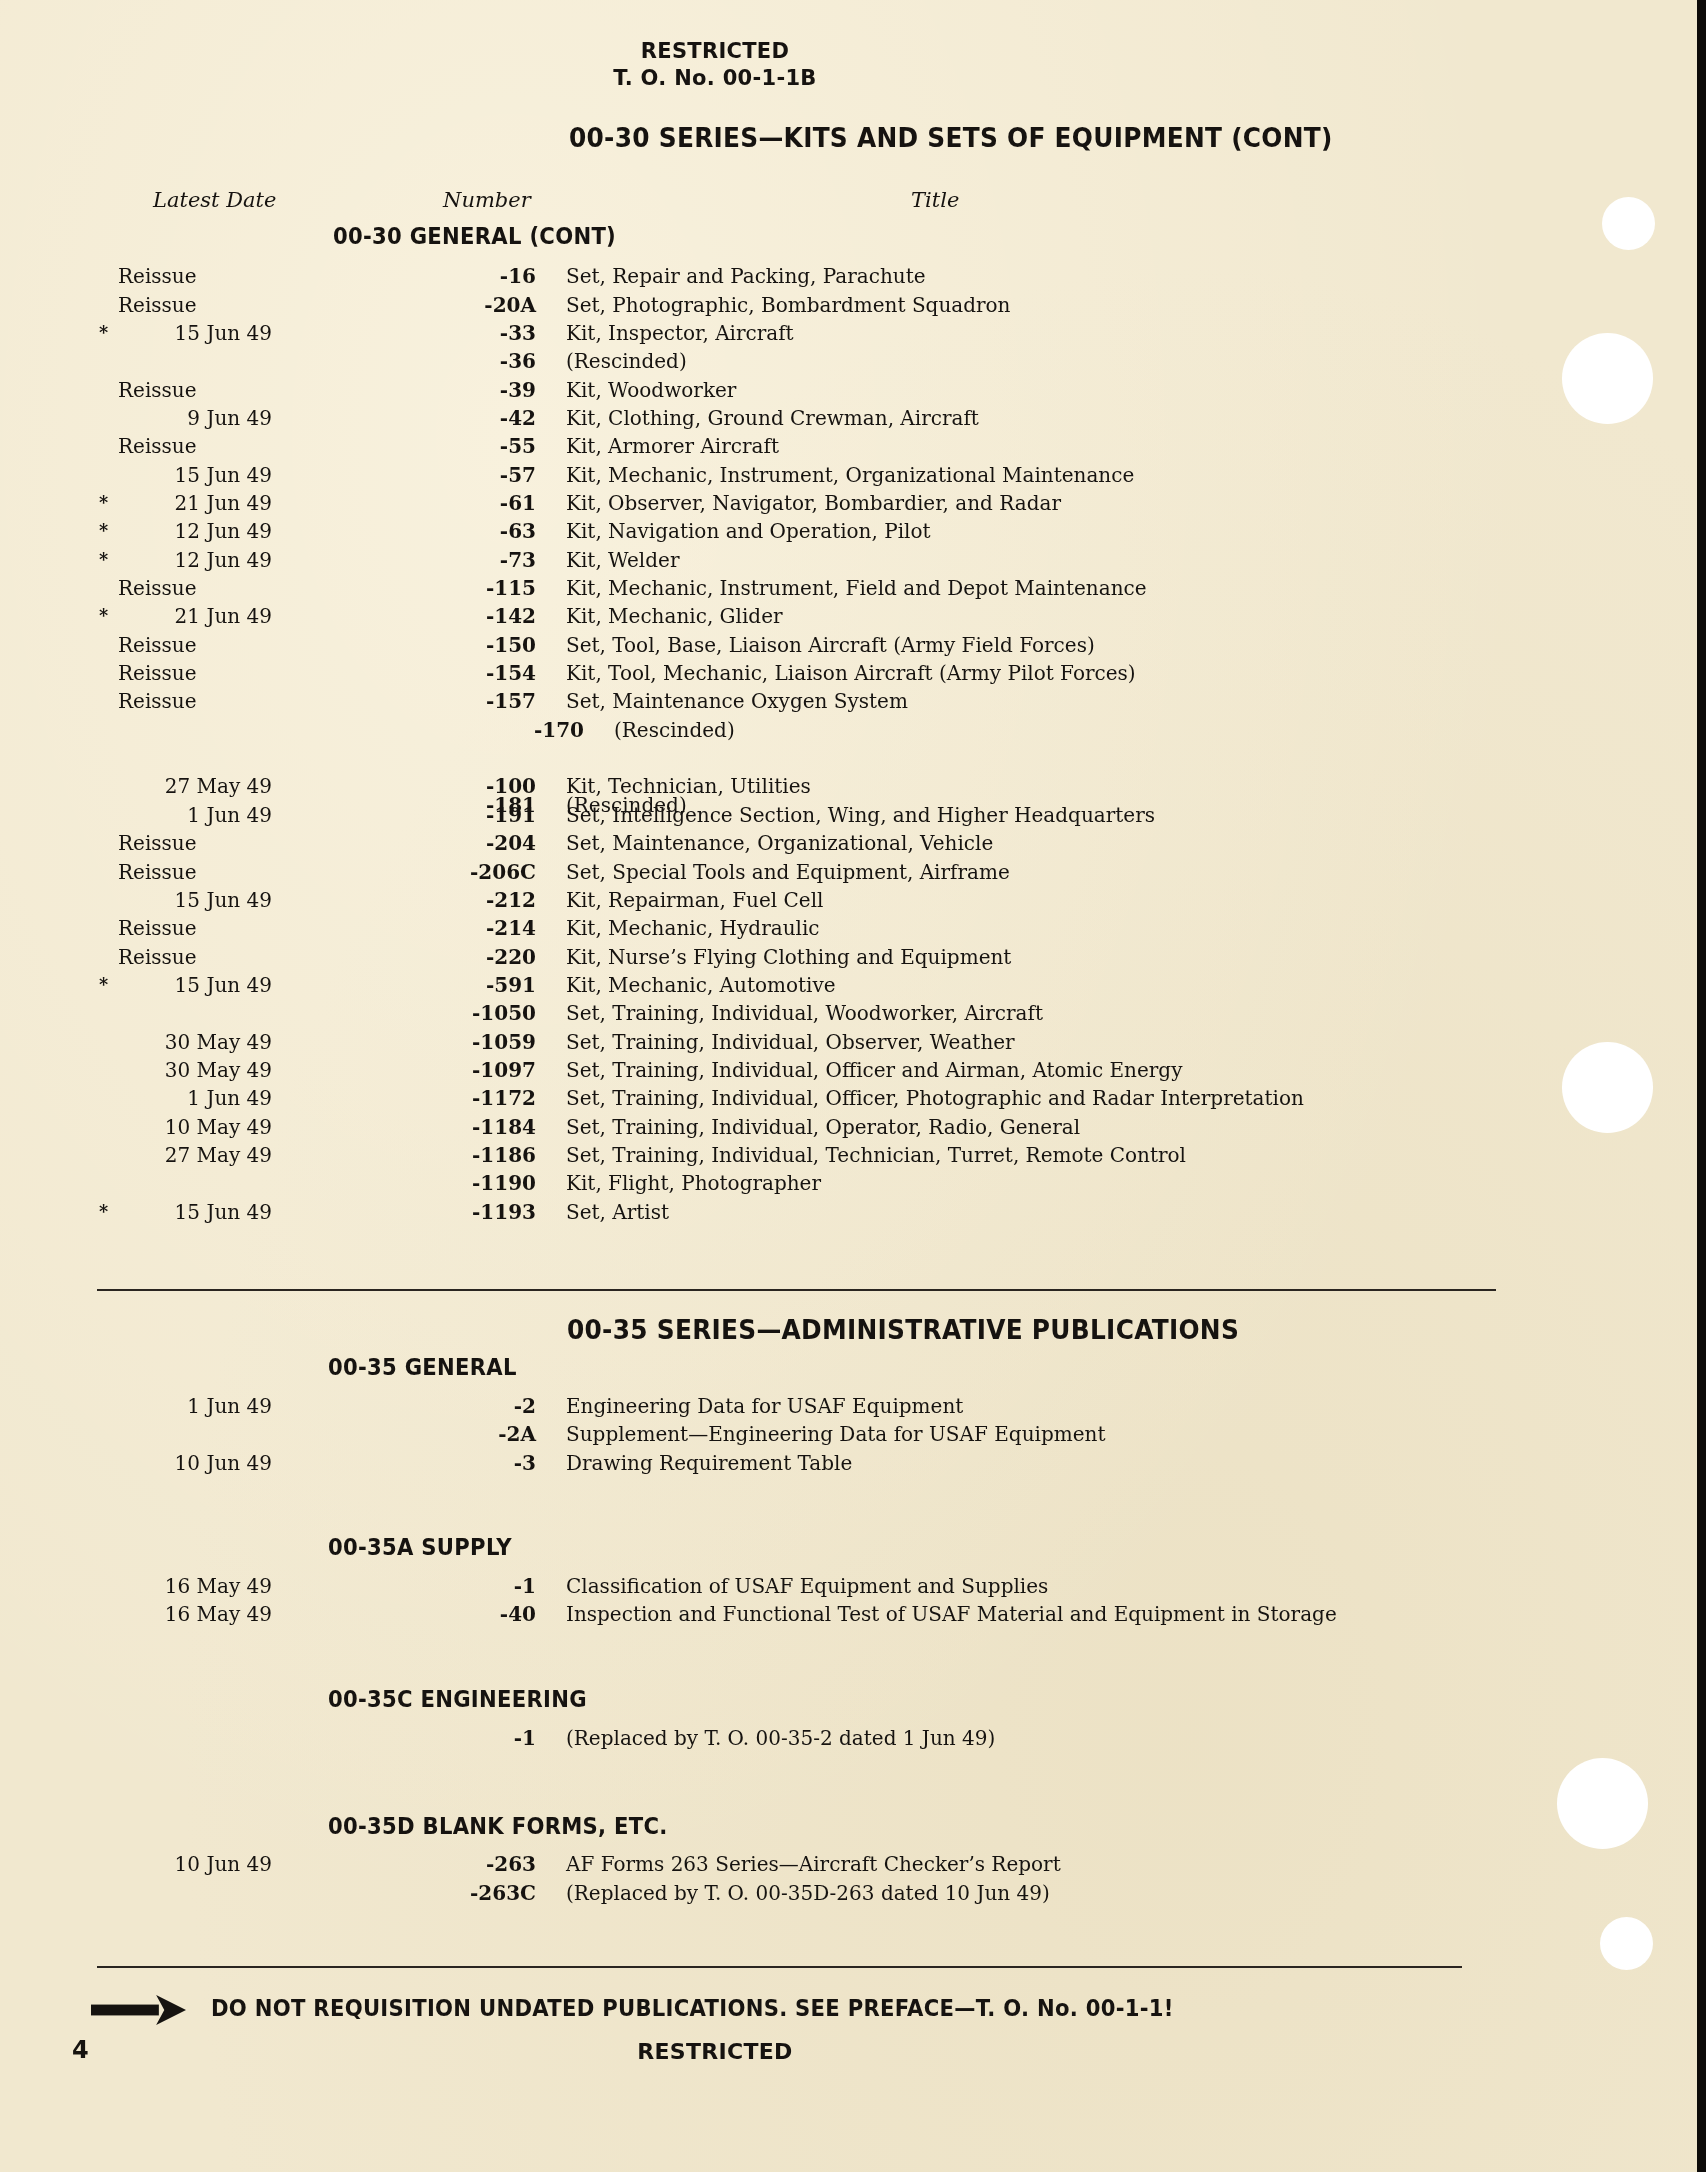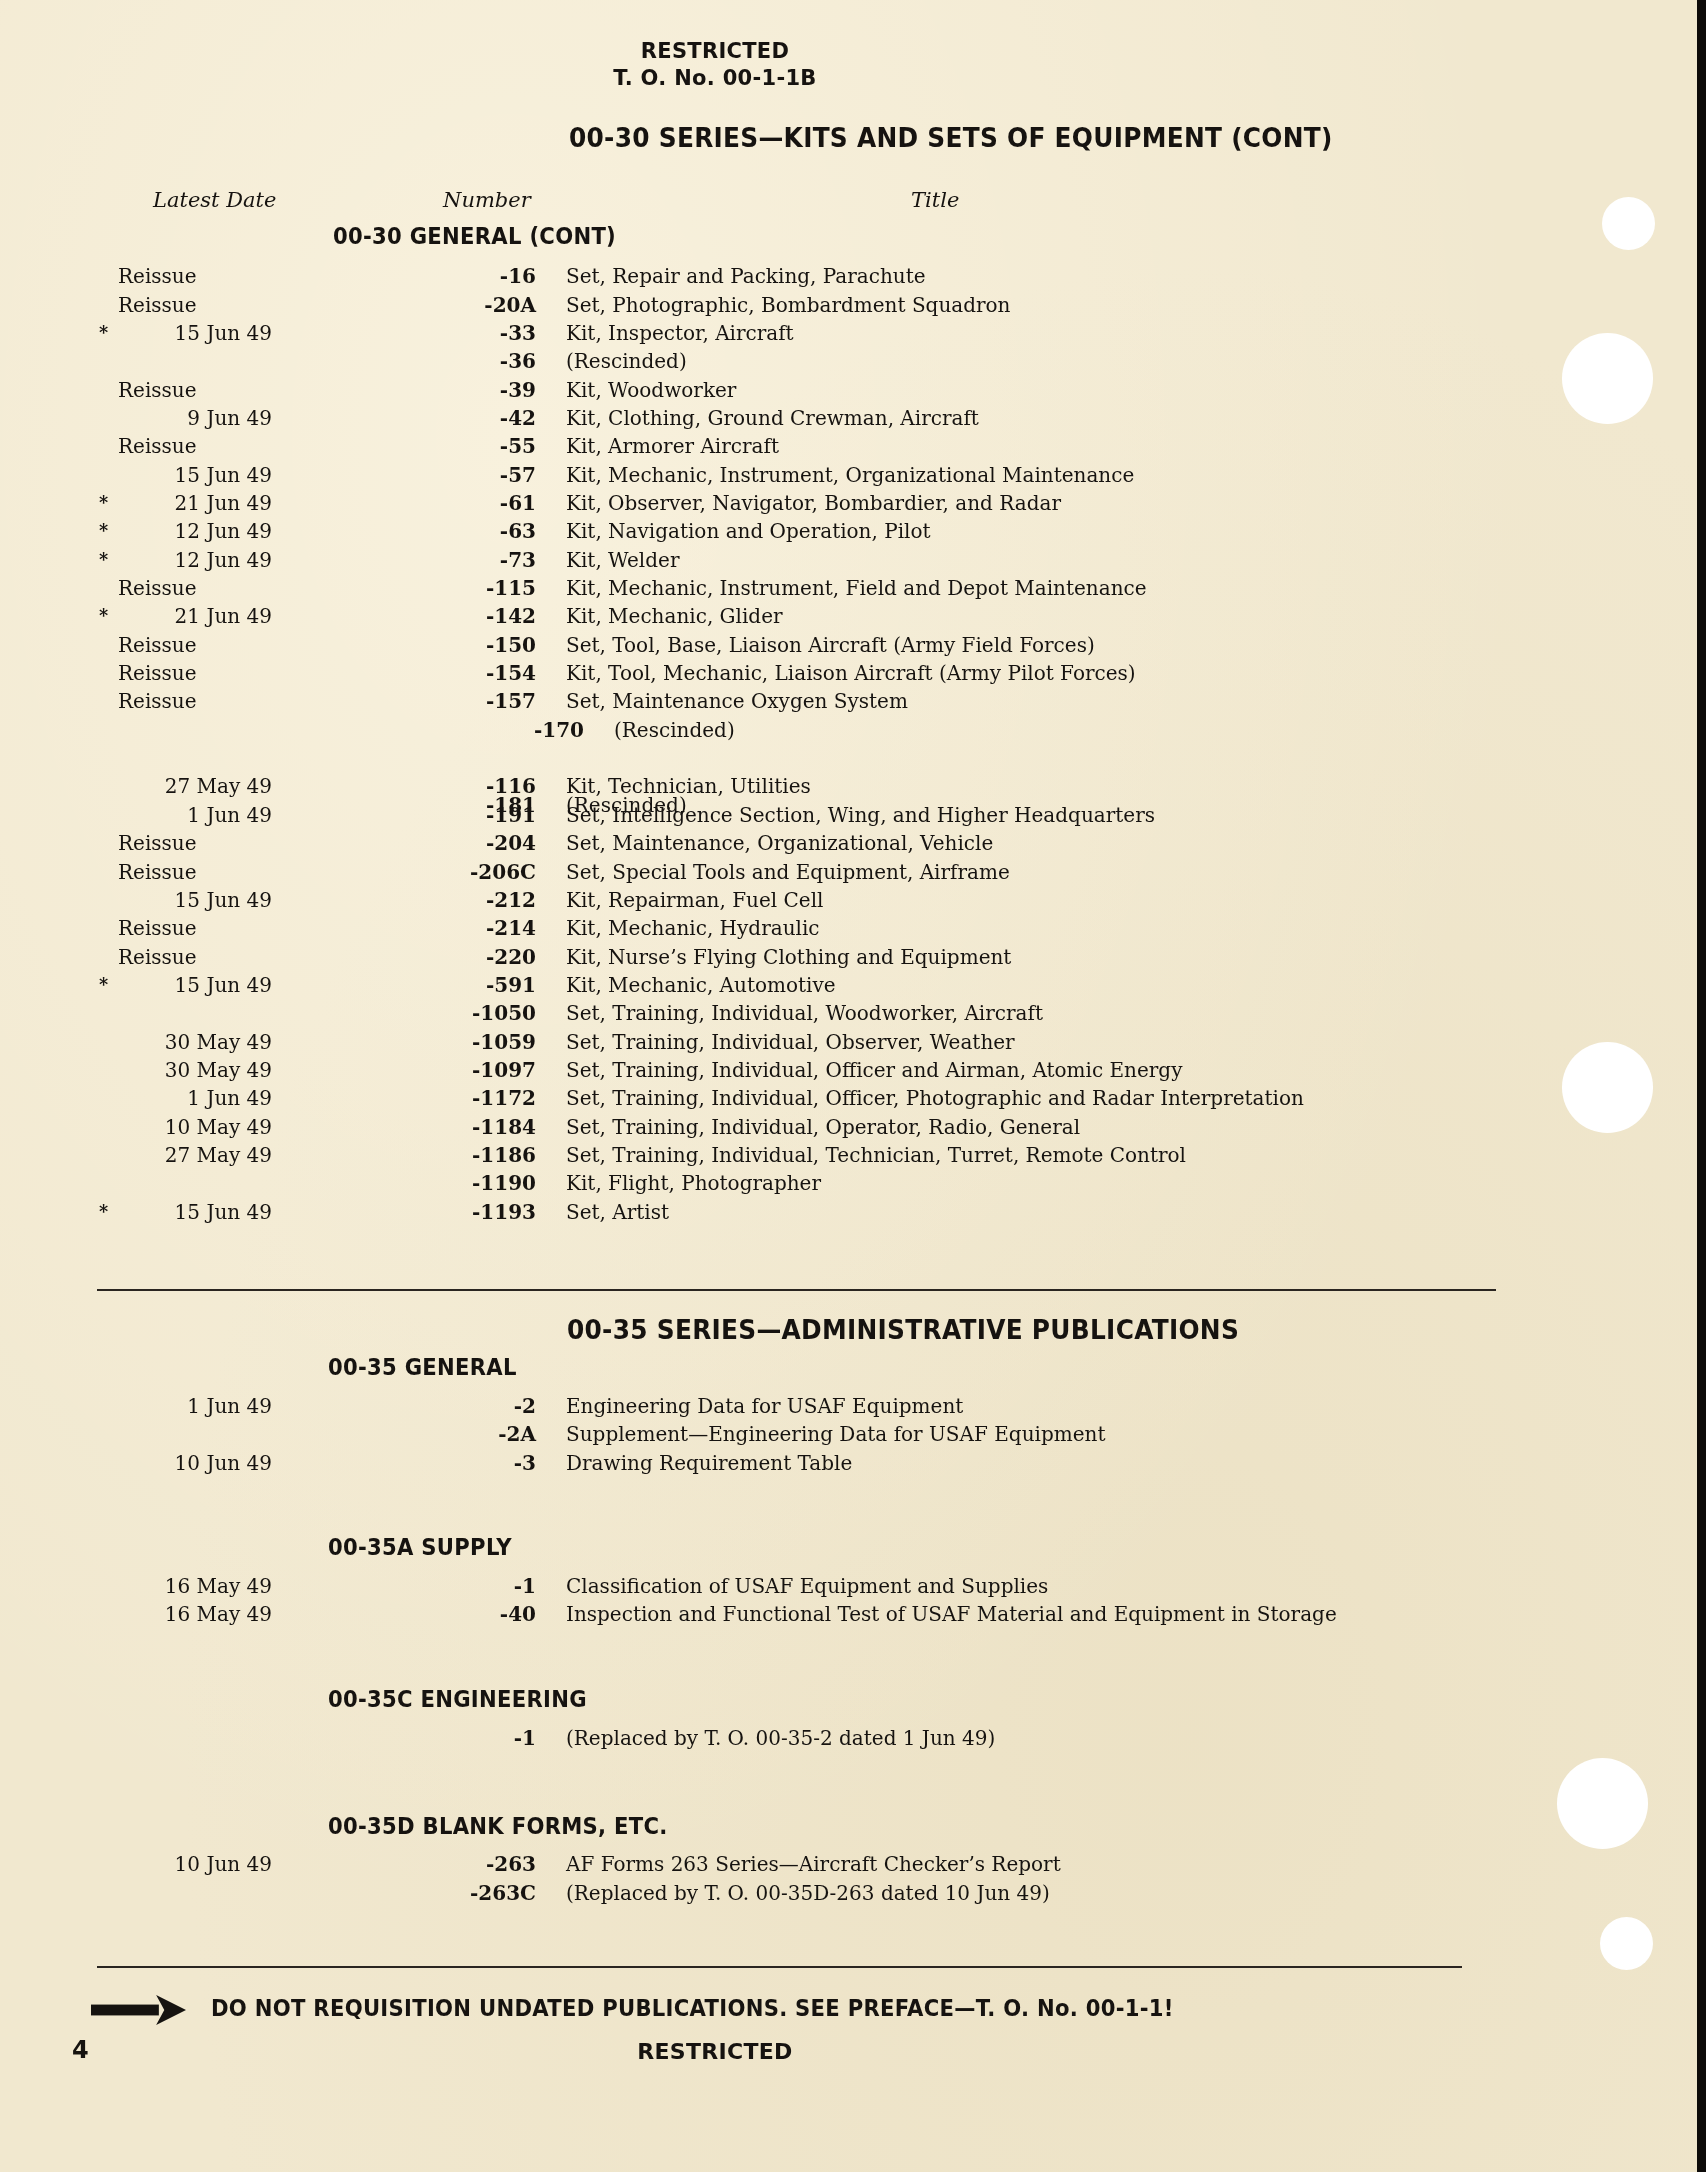--- a/index.html
+++ b/index.html
@@ -155,21 +155,21 @@
     </div>
     <div class="row" style="top: 744px; margin-top: 47px;">
       <span class="star"></span>
       <span class="date"></span>
       <span class="num">-181</span>
       <span class="title">(Rescinded)</span>
     </div>
     <div class="row" style="top: 772px;">
       <span class="star"></span>
       <span class="date">27 May 49</span>
-      <span class="num">-116</span>
+      <span class="num">-100</span>
       <span class="title">Kit, Technician, Utilities</span>
     </div>
     <div class="row" style="top: 801px;">
       <span class="star"></span>
       <span class="date">1 Jun  49</span>
       <span class="num">-191</span>
       <span class="title">Set, Intelligence Section, Wing, and Higher Headquarters</span>
     </div>
     <div class="row" style="top: 829px;">
       <span class="star"></span>

